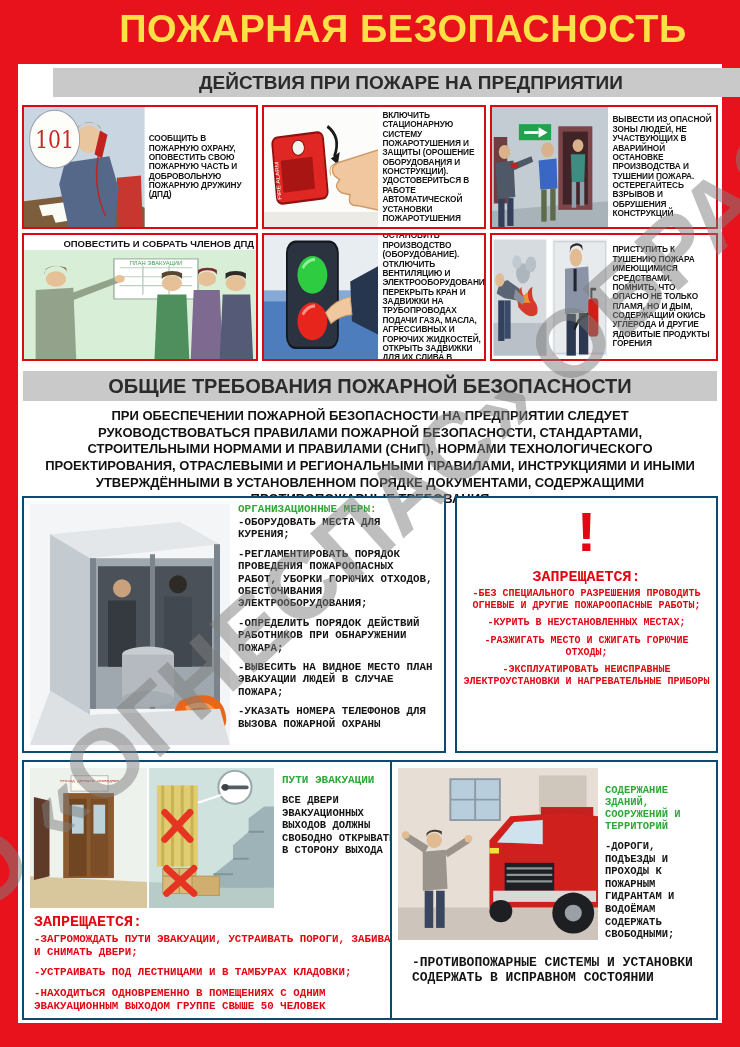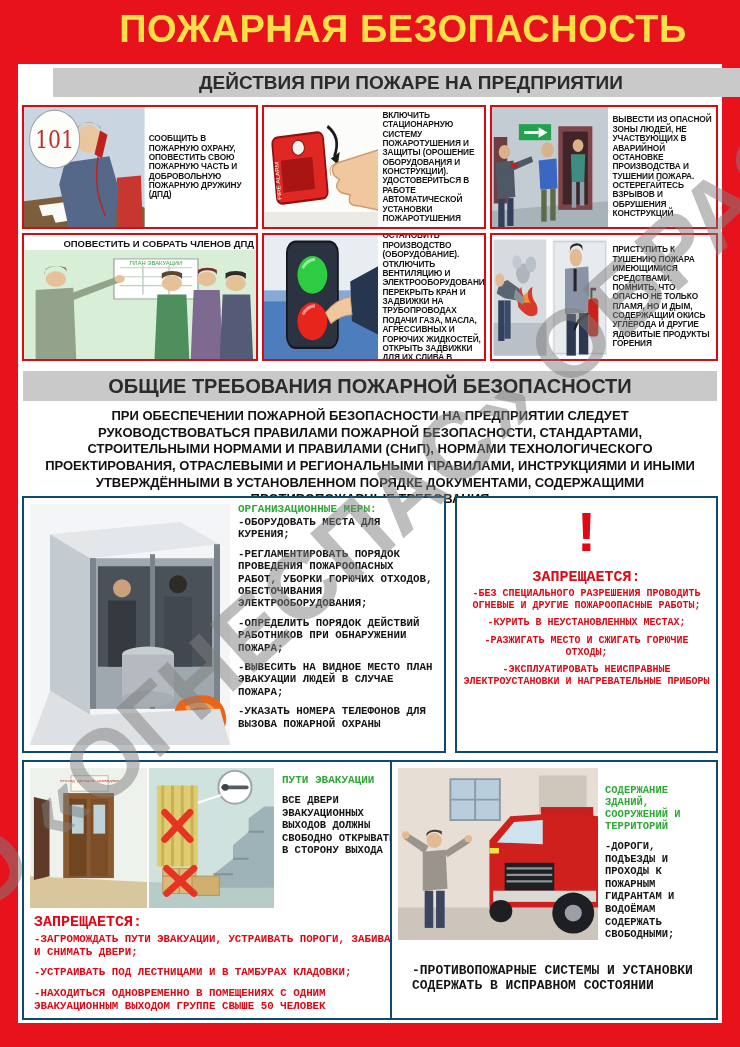--- a/index.html
+++ b/index.html
@@ -57,21 +57,21 @@
   .evac-side{flex:1;padding:12px 6px 0 8px;}
   .note{margin:8px 0 0 0;font-size:10.5px;font-weight:bold;color:#141414;line-height:1.2;}
   .evac-h{margin:6px 0 2px 10px;font-size:15px;font-weight:bold;color:#e30613;}
   .evac-li{margin:0 8px 8px 10px;font-size:10.8px;font-weight:bold;color:#e30613;line-height:1.18;}
   .maint-box{left:372px;top:696px;width:328px;height:260px;}
   .maint-top{display:flex;}
   .maint-illus{width:200px;height:172px;flex:0 0 auto;padding:6px 0 0 6px;}
   .maint-illus svg{width:100%;height:100%;display:block;}
   .maint-side{flex:1;padding:22px 5px 0 7px;}
   .maint-side .green-h{font-size:10.5px;}
-  .black-li{margin:8px 0 8px 0;font-size:10.5px;font-weight:bold;color:#141414;line-height:1.2;}
+  .black-li{margin:8px 0 0 0;font-size:10.5px;font-weight:bold;color:#141414;line-height:1.2;}
   .maint-bottom{margin:14px 10px 0 20px;font-size:13px;}
   .watermark{
     position:absolute;left:50%;top:50%;transform:translate(-50%,-50%) rotate(-42deg);
     font-size:96px;font-weight:bold;color:rgba(125,125,125,.5);white-space:nowrap;
     z-index:50;pointer-events:none;letter-spacing:1px;
   }
 </style>
 </head>
 <body>
 

